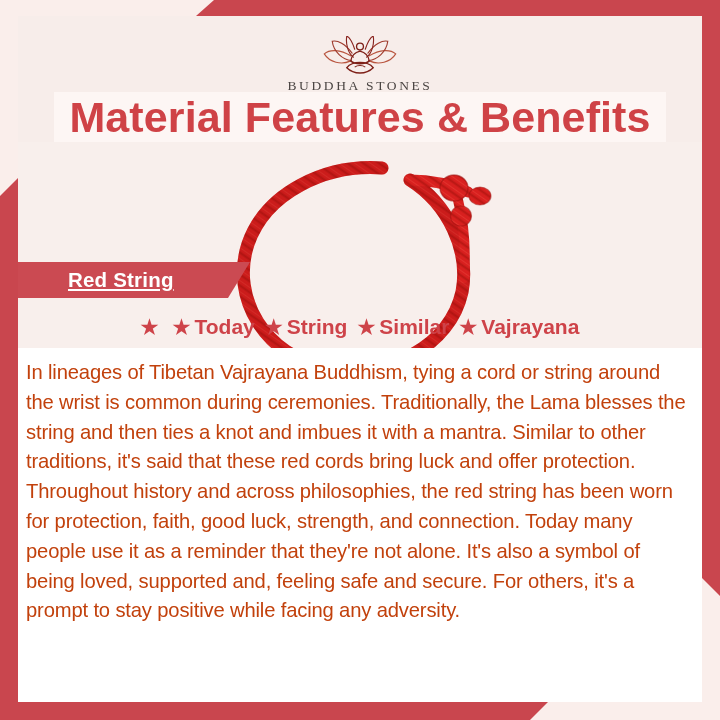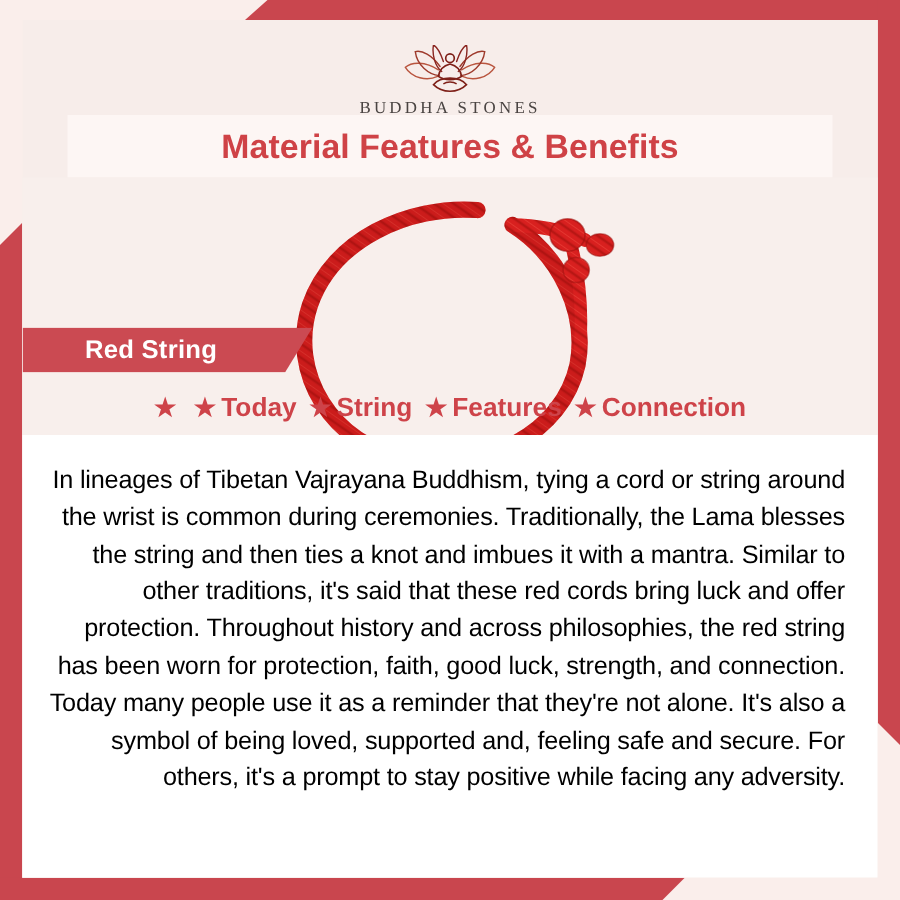--- a/index.html
+++ b/index.html
@@ -98,21 +98,21 @@
     left: 36px;
     top: 76px;
     width: 612px;
     height: 50px;
     background: #fdf6f4;
     display: flex;
     align-items: center;
     justify-content: center;
   }
   .title-text {
-    font-size: 27px;
+    font-size: 43px;
     font-weight: bold;
     color: #cf4246;
     letter-spacing: 0.1px;
     white-space: nowrap;
   }
 
   
   .photo-area {
     position: absolute;
     left: 0;
@@ -140,20 +140,21 @@
     clip-path: polygon(0 0, 100% 0, calc(100% - 22px) 100%, 0 100%);
     display: flex;
     align-items: center;
   }
   .name-banner-label {
     margin-left: 50px;
     color: #ffffff;
     font-size: 20.5px;
     font-weight: bold;
     letter-spacing: 0.2px;
+    text-decoration: underline;
   }
 
   
   .benefits-row {
     position: absolute;
     left: 0;
     top: 292px;
     width: 684px;
     height: 38px;
     display: flex;
@@ -182,27 +183,27 @@
     position: absolute;
     left: 0px;
     top: 332px;
     width: 684px;
     height: 354px;
     background: #ffffff;
     box-sizing: border-box;
     padding: 10px 14px 0 8px;
   }
   .body-text {
-    margin: 12px;
-    color: #000000;
+    margin: 0;
+    color: #c2410c;
     font-size: 20.2px;
     line-height: 29.8px;
     font-weight: 500;
     letter-spacing: -0.15px;
-    text-align: right;
+    text-align: left;
   }
 </style>
 </head>
 <body>
 
 <div id="page">
 
   <div class="frame-top-bar"></div>
   <div class="frame-right-bar"></div>
   <div class="frame-left-bar"></div>
@@ -293,25 +294,25 @@
       <span class="benefit">
         <span class="star">★</span>
         <span>Today</span>
       </span>
       <span class="benefit">
         <span class="star">★</span>
         <span>String</span>
       </span>
       <span class="benefit">
         <span class="star">★</span>
-        <span>Features</span>
-      </span>
-      <span class="benefit">
-        <span class="star">★</span>
-        <span>Connection</span>
+        <span>Similar</span>
+      </span>
+      <span class="benefit">
+        <span class="star">★</span>
+        <span>Vajrayana</span>
       </span>
     </div>
 
     <div class="body-card">
       <p class="body-text">In lineages of Tibetan Vajrayana Buddhism, tying a cord or string around the wrist is common during ceremonies. Traditionally, the Lama blesses the string and then ties a knot and imbues it with a mantra. Similar to other traditions, it's said that these red cords bring luck and offer protection. Throughout history and across philosophies, the red string has been worn for protection, faith, good luck, strength, and connection. Today many people use it as a reminder that they're not alone. It's also a symbol of being loved, supported and, feeling safe and secure. For others, it's a prompt to stay positive while facing any adversity.</p>
     </div>
 
   </div>
 </div>
 

